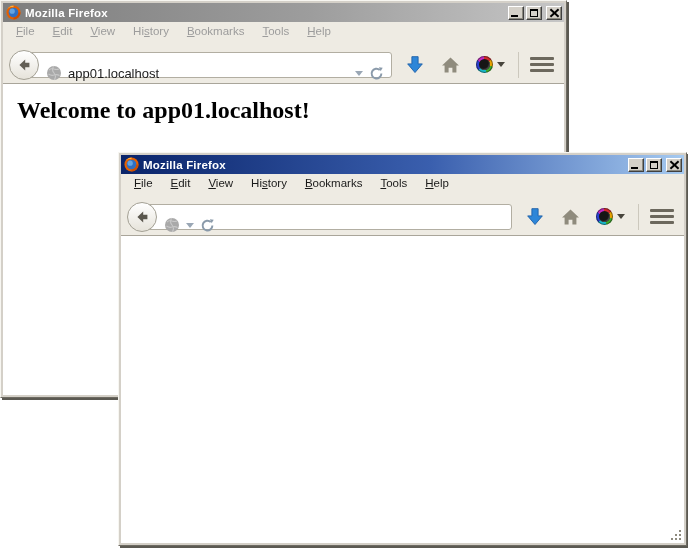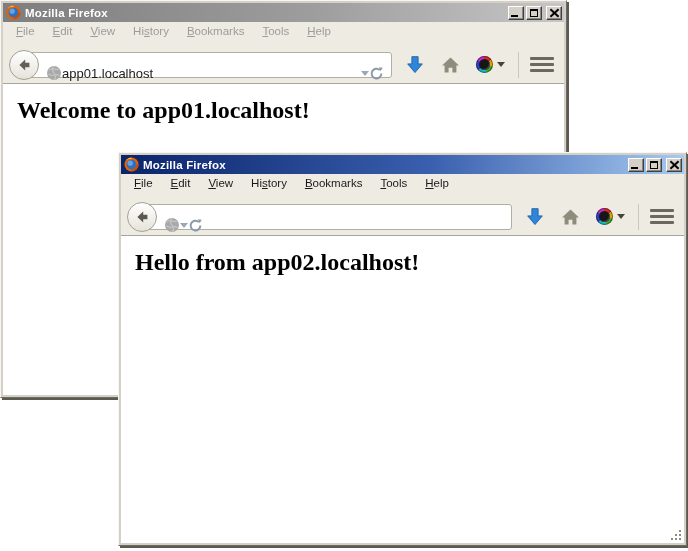--- a/index.html
+++ b/index.html
@@ -56,21 +56,21 @@
   .navbar { height:38px; flex:none; background:#eeebe3; border-bottom:1px solid #a9a59a;
             display:flex; align-items:center; padding:0 10px 0 6px; }
   .back-btn {
     width:30px; height:30px; flex:none; border-radius:50%;
     border:1px solid #a3a094; background:linear-gradient(#ffffff,#e6e3da);
     display:flex; align-items:center; justify-content:center; position:relative; z-index:2;
   }
   .urlbar {
     flex:1; height:26px; margin-left:-16px; position:relative; z-index:1;
     background:#fff; border:1px solid #b2aea2; border-radius:3px;
-    display:flex; align-items:center; padding:17px 7px 0 22px; min-width:0;
+    display:flex; align-items:center; gap:6px; padding:17px 7px 0 22px; min-width:0;
   }
   .url-text { flex:1; font-size:13px; color:#1c1c1c; white-space:nowrap; overflow:hidden; }
   .url-drop { width:0; height:0; border-left:4px solid transparent; border-right:4px solid transparent;
               border-top:5px solid #9aa7b5; flex:none; }
   .reload-btn { flex:none; display:flex; }
 
   .nav-btn { flex:none; display:flex; align-items:center; }
   .dl-btn     { margin-left:13px; }
   .home-btn   { margin-left:16px; }
   .search-btn { margin-left:16px; gap:4px; }
@@ -254,21 +254,20 @@
       </span>
       <span class="toolbar-sep"></span>
       <span class="hamburger">
         <i></i>
         <i></i>
         <i></i>
       </span>
     </div>
 
     <div class="content">
-      <h1 class="page-heading">Hello from app02.localhost!</h1>
       <span class="grip">
         <i></i>
           <i></i>
           <i></i>
           <i></i>
           <i></i>
           <i></i>
       </span>
     </div>
   </div>

